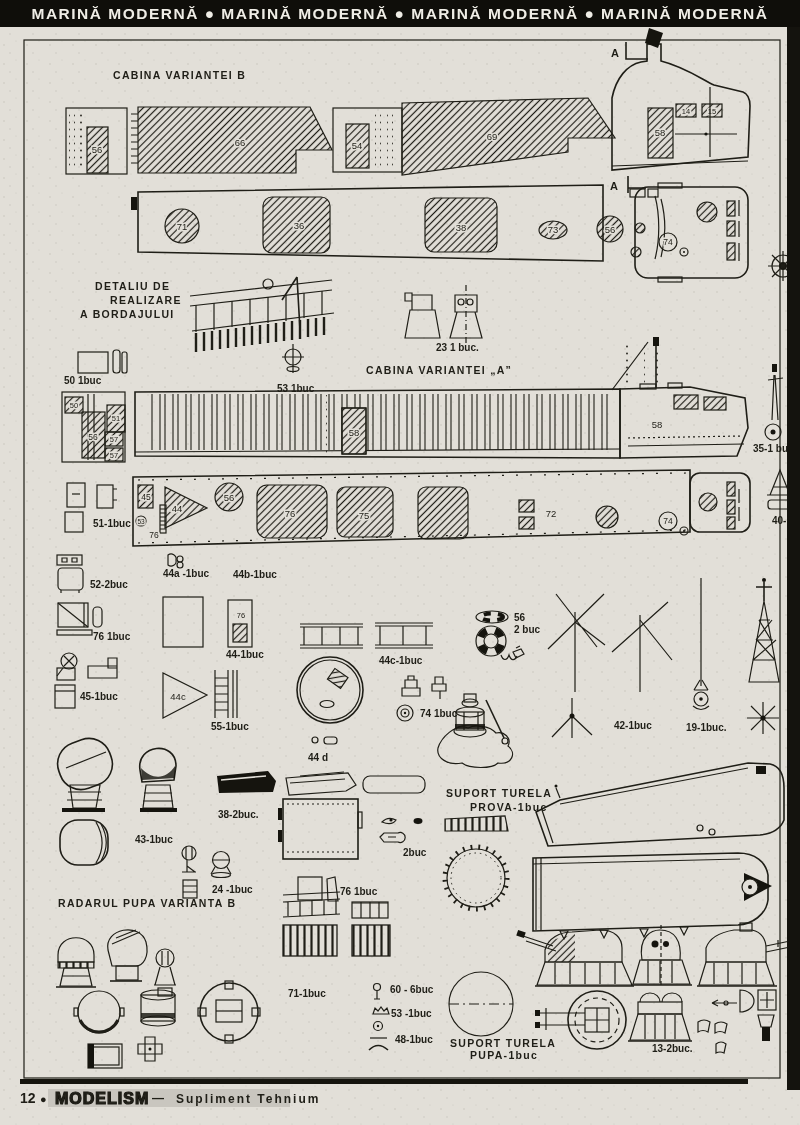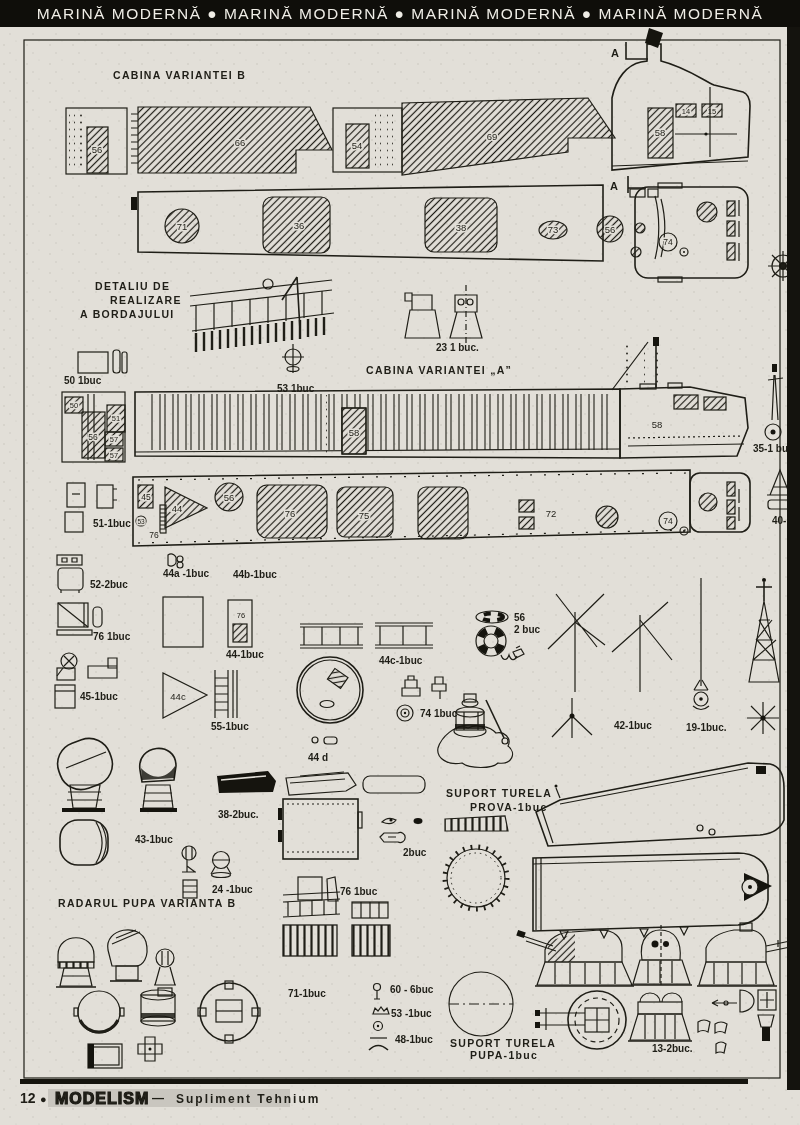--- a/index.html
+++ b/index.html
@@ -1,19 +1,19 @@
 <!DOCTYPE html>
 <html><head>
 <meta charset="utf-8">
 <style>
   html,body{margin:0;padding:0}
   .page{position:relative;width:800px;height:1125px;background:#e2dfd8;overflow:hidden;
         font-family:"Liberation Sans",sans-serif}
   .banner{position:absolute;left:0;top:0;width:800px;height:27px;background:#0f0e0a;color:#efede6;
-          display:flex;align-items:center;justify-content:center;font-weight:normal;font-size:15.5px;
+          display:flex;align-items:center;justify-content:center;font-weight:bold;font-size:15.5px;
           letter-spacing:1.5px;white-space:nowrap;z-index:2}
   svg{position:absolute;left:0;top:0}
   svg text{font-family:"Liberation Sans",sans-serif;fill:#1f1e17}
   .cap{font-weight:bold;font-size:10.5px;letter-spacing:1.3px}
   .qty{font-weight:bold;font-size:10px}
   .num{font-size:9.5px;text-anchor:middle}
   .numS{font-size:7.5px;text-anchor:middle}
   .halo{paint-order:stroke;stroke:#e2dfd8;stroke-width:3px}
   .ink{fill:none;stroke:#1f1e17;stroke-width:1.2}
   .ink15{fill:none;stroke:#1f1e17;stroke-width:1.6}

